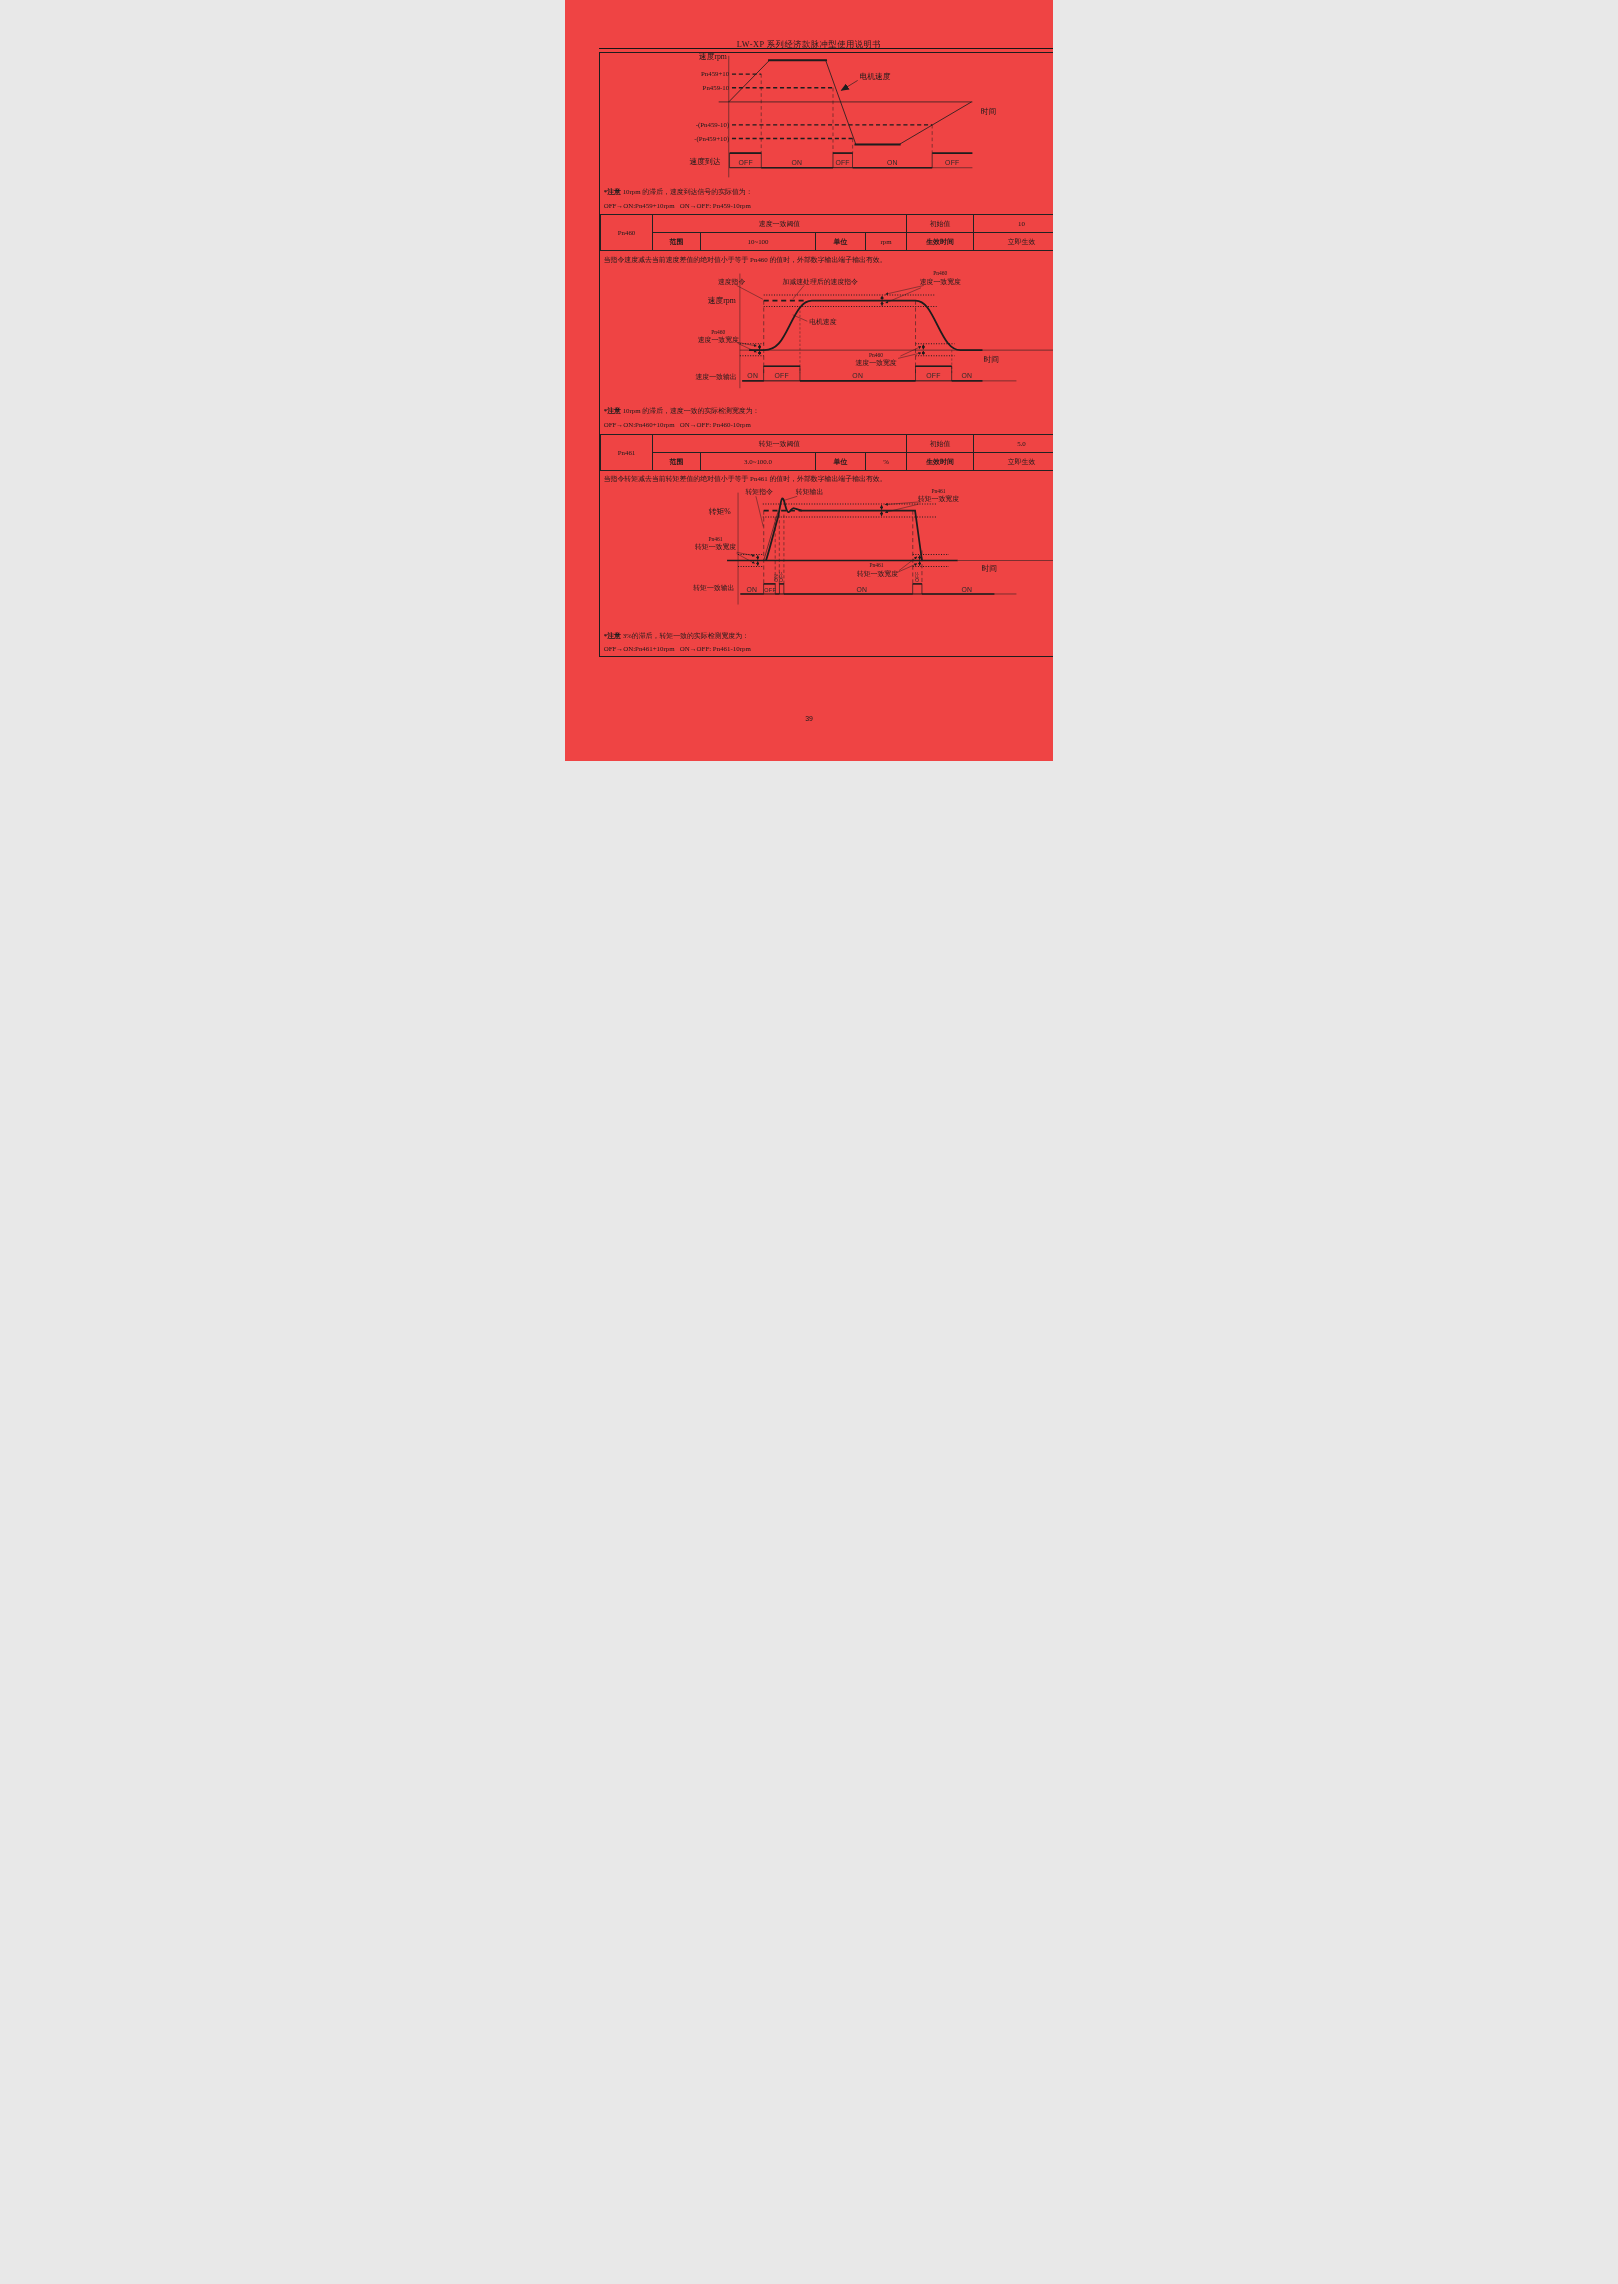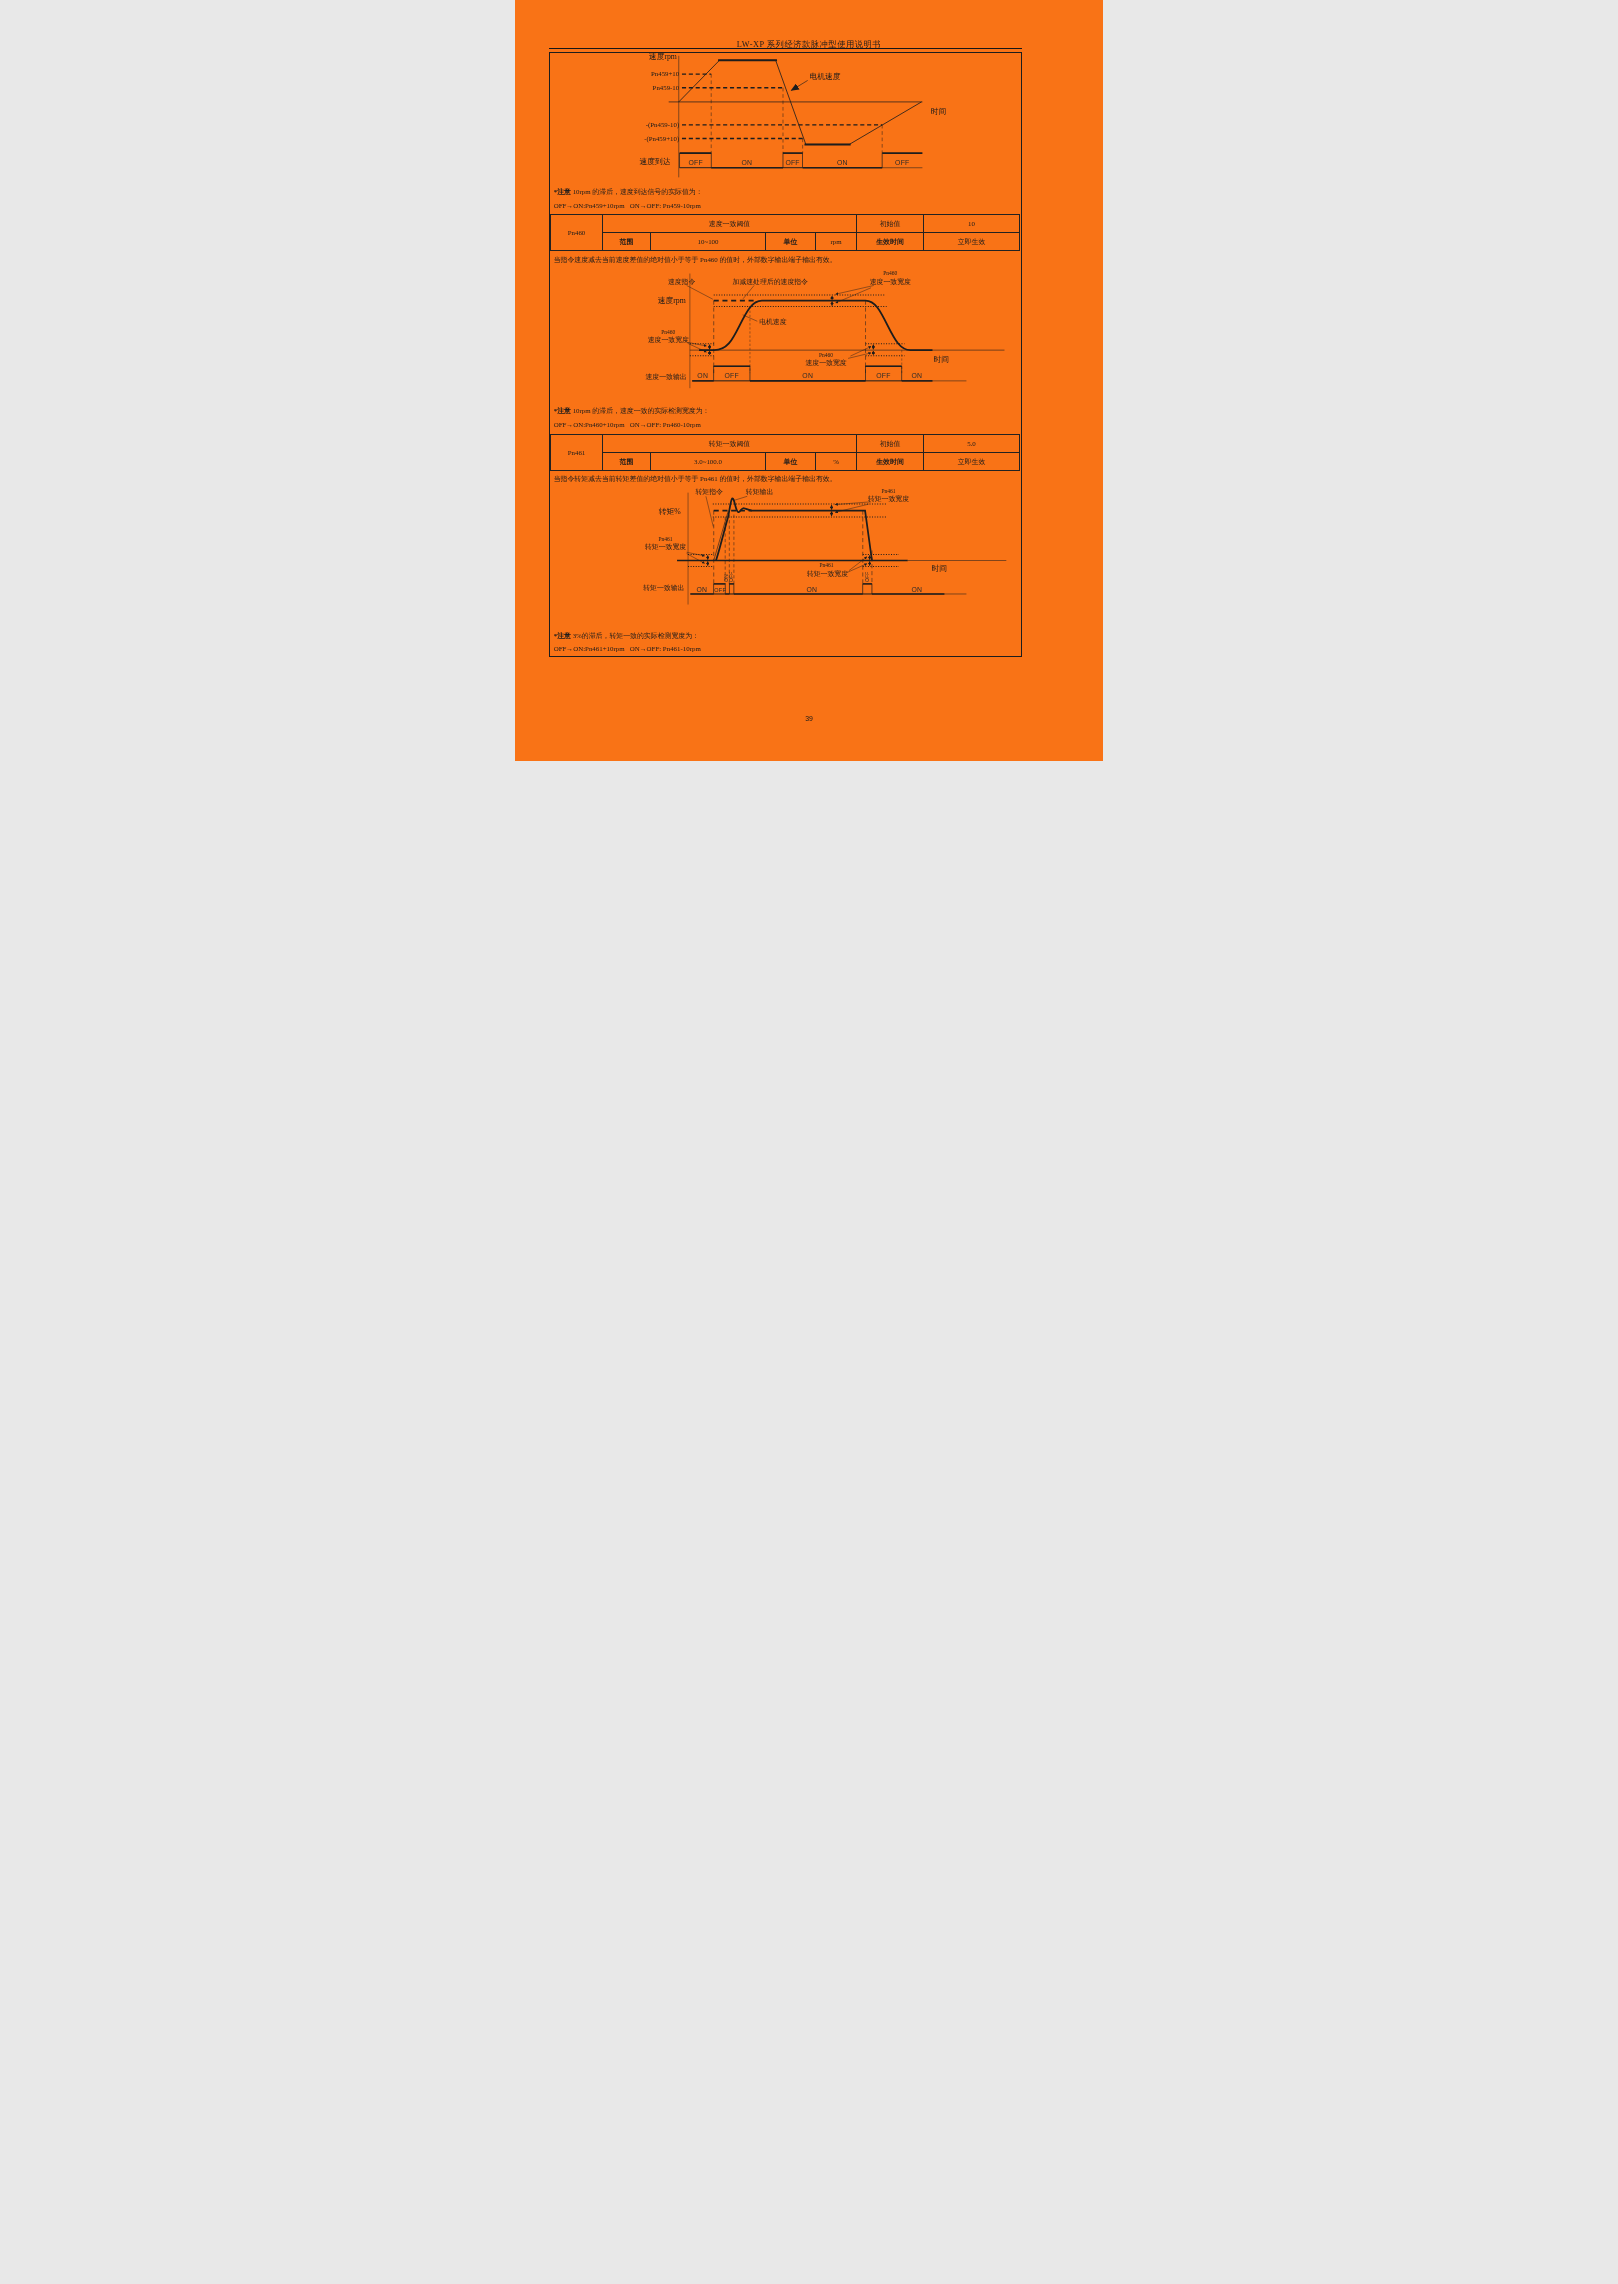--- a/index.html
+++ b/index.html
@@ -1,16 +1,16 @@
 <!DOCTYPE html>
 <html style="font-size:7.3px"><head>
 <meta charset="utf-8">
 <style>
   html,body{margin:0;padding:0;background:#e8e8e8;}
-  .page{position:relative;width:588px;height:761px;background:#f97316;margin:0 auto;
+  .page{position:relative;width:488px;height:761px;background:#ef4444;margin:0 auto;
         font-family:"Liberation Serif","DejaVu Serif",serif;color:#1b1b1b;overflow:hidden;}
   .hdr{position:absolute;top:39px;left:0;width:100%;text-align:center;font-size:8.3px;letter-spacing:0.5px;}
   .rule{position:absolute;left:34px;width:473px;height:1.4px;background:#161616;}
   .cbox{position:absolute;left:34px;top:52px;width:473px;height:605px;box-sizing:border-box;
         border:1.1px solid #1d1d1d;border-bottom-width:1.8px;}
   .abs{position:absolute;}
   .note{font-size:6.9px;white-space:pre;}
   .note b{font-weight:bold;}
   .desc{font-size:6.9px;white-space:pre;}
   table.ptab{position:absolute;left:0;border-collapse:collapse;table-layout:fixed;width:470px;

